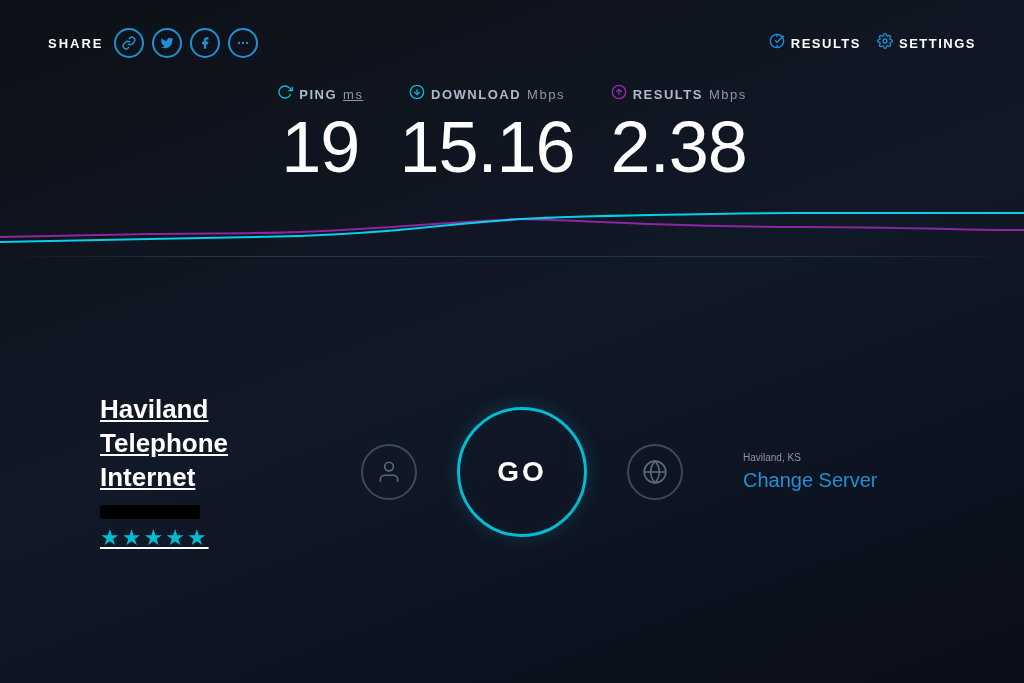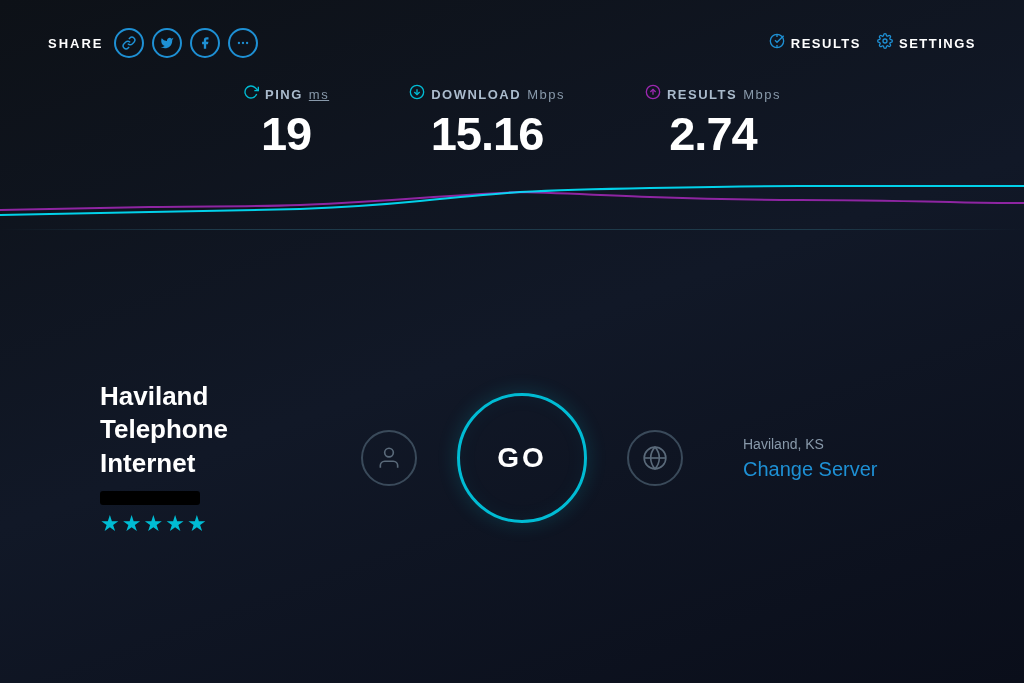--- a/index.html
+++ b/index.html
@@ -96,21 +96,21 @@
 
     .nav-icon {
       color: #1e90d4;
       font-size: 16px;
     }
 
     
     .stats-section {
       display: flex;
       justify-content: center;
-      gap: 80px;
+      gap: 36px;
       padding: 10px 0 5px 0;
     }
 
     .stat-item {
       text-align: center;
     }
 
     .stat-label {
       display: flex;
       align-items: center;
@@ -126,22 +126,22 @@
     .stat-icon {
       color: #00bcd4;
       font-size: 16px;
     }
 
     .stat-icon.upload {
       color: #9c27b0;
     }
 
     .stat-value {
-      font-size: 47px;
-      font-weight: 700;
+      font-size: 72px;
+      font-weight: 400;
       color: #ffffff;
       line-height: 1.1;
       letter-spacing: -1px;
     }
 
     
     .graph-container {
       position: relative;
       height: 60px;
       margin: 0 0;
@@ -163,20 +163,21 @@
       gap: 40px;
     }
 
     
     .isp-section {
       flex: 1;
       display: flex;
       flex-direction: column;
       align-items: flex-start;
       padding-left: 40px;
+      text-decoration: underline;
     }
 
     .isp-name {
       font-size: 26px;
       font-weight: 600;
       color: #ffffff;
       line-height: 1.3;
       margin-bottom: 10px;
     }
 
@@ -255,21 +256,21 @@
 
     .server-name {
       font-size: 22px;
       font-weight: 600;
       color: #ffffff;
       line-height: 1.3;
       margin-bottom: 4px;
     }
 
     .server-location {
-      font-size: 14px;
+      font-size: 10px;
       color: #8899aa;
       margin-bottom: 6px;
     }
 
     .change-server {
       font-size: 20px;
       color: #1e90d4;
       cursor: pointer;
       font-weight: 500;
     }
@@ -378,21 +379,21 @@
         <span class="stat-icon upload">
           <svg width="16" height="16" viewBox="0 0 24 24" fill="none" stroke="#9c27b0" stroke-width="2">
             <circle cx="12" cy="12" r="10"></circle>
             <polyline points="16 12 12 8 8 12"></polyline>
             <line x1="12" y1="16" x2="12" y2="8"></line>
           </svg>
         </span>
         <span>RESULTS</span>
         <span style="font-weight:400; color:#8899aa;">Mbps</span>
       </div>
-      <div class="stat-value">2.74</div>
+      <div class="stat-value">2.38</div>
     </div>
   </div>
 
   <div class="graph-container">
     <svg viewBox="0 0 1024 60" preserveAspectRatio="none" xmlns="http://www.w3.org/2000/svg">
 
       <path d="M0,45 C50,44 100,43 150,42 C200,41 250,42 300,40 C350,38 380,36 420,33 C460,30 490,28 520,27 C560,28 600,30 650,32 C700,34 750,35 800,35 C850,35 900,36 950,37 C980,38 1000,38 1024,38" fill="none" stroke="#9c27b0" stroke-width="2" opacity="0.9"></path>
 
       <path d="M0,50 C50,49 100,48 150,47 C200,46 250,45 300,44 C350,42 380,40 420,36 C460,32 490,29 520,27 C560,25 600,24 650,23 C700,22 750,21 800,21 C850,21 900,21 950,21 C980,21 1000,21 1024,21" fill="none" stroke="#00e5ff" stroke-width="2" opacity="0.9"></path>
     </svg>

